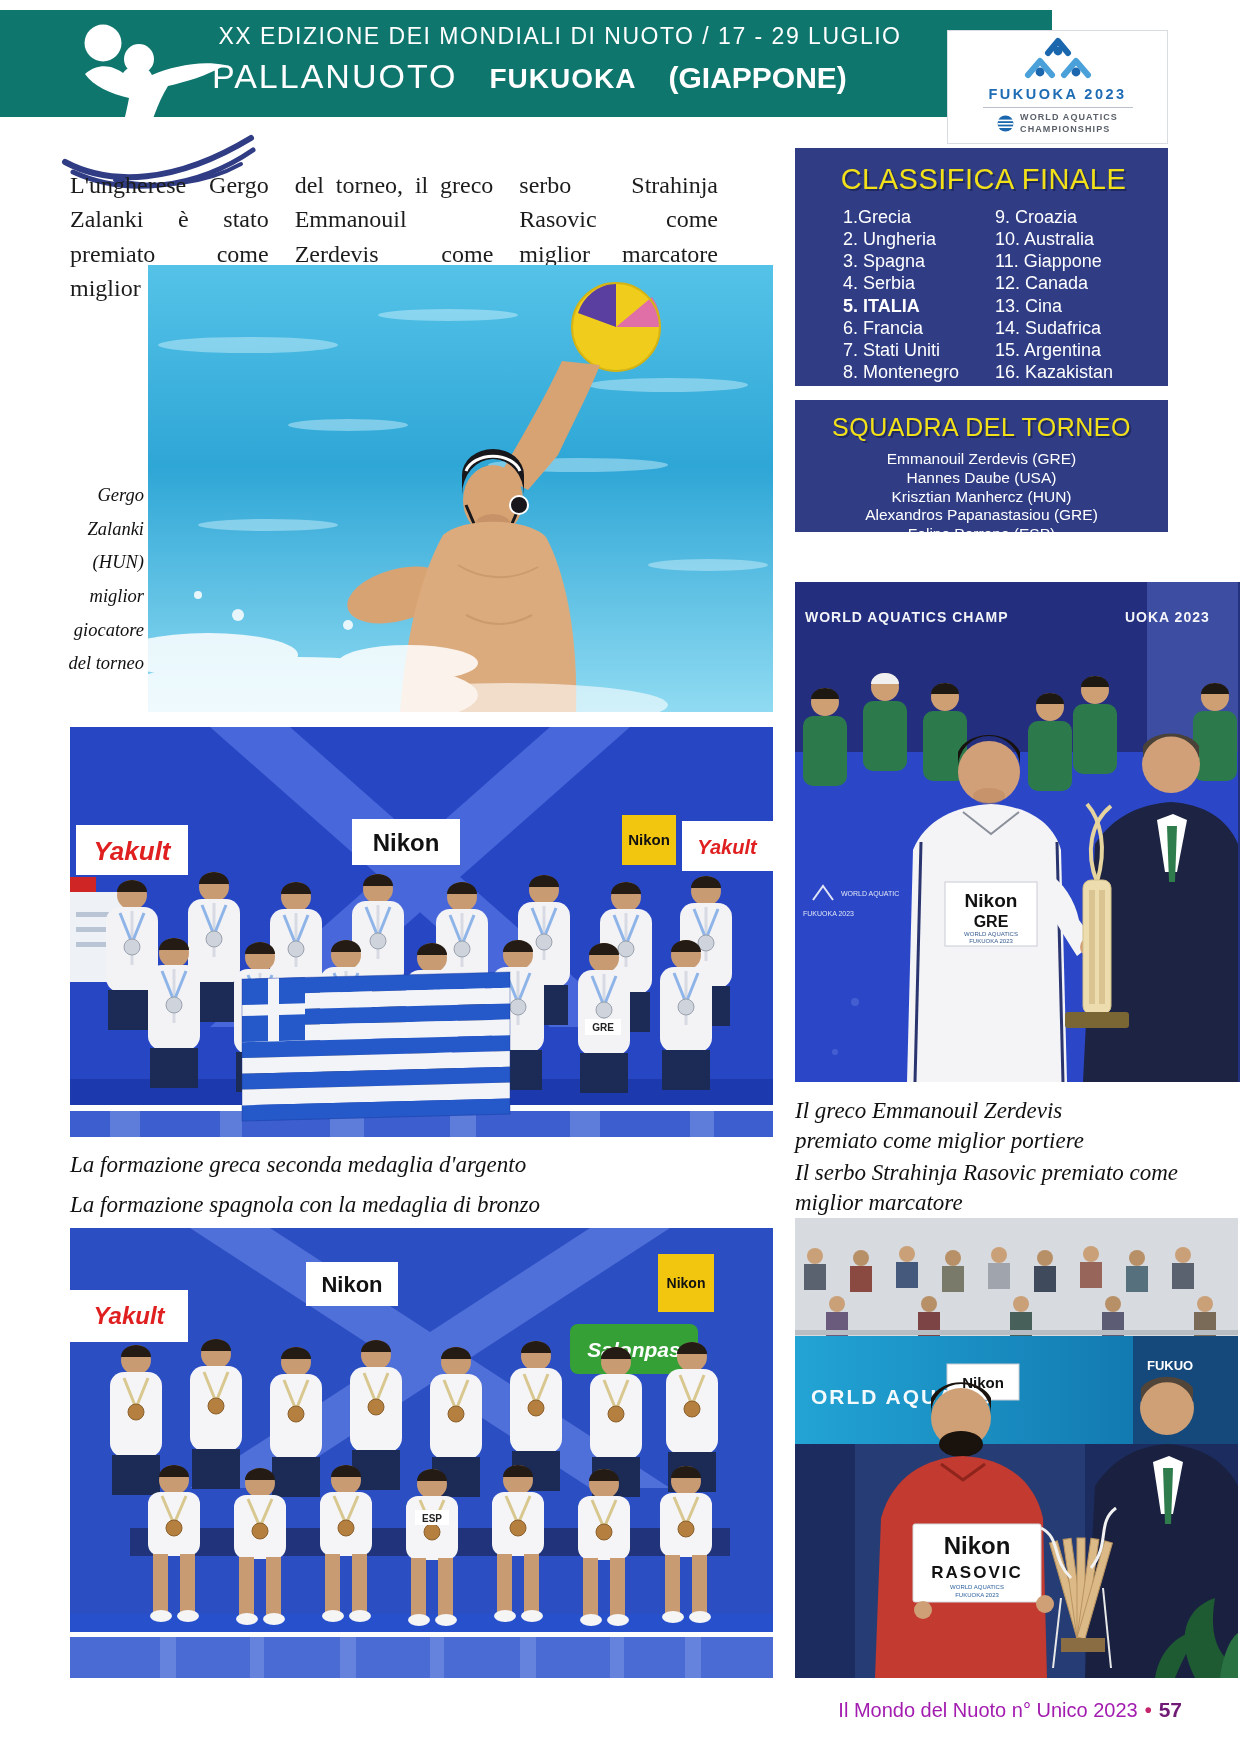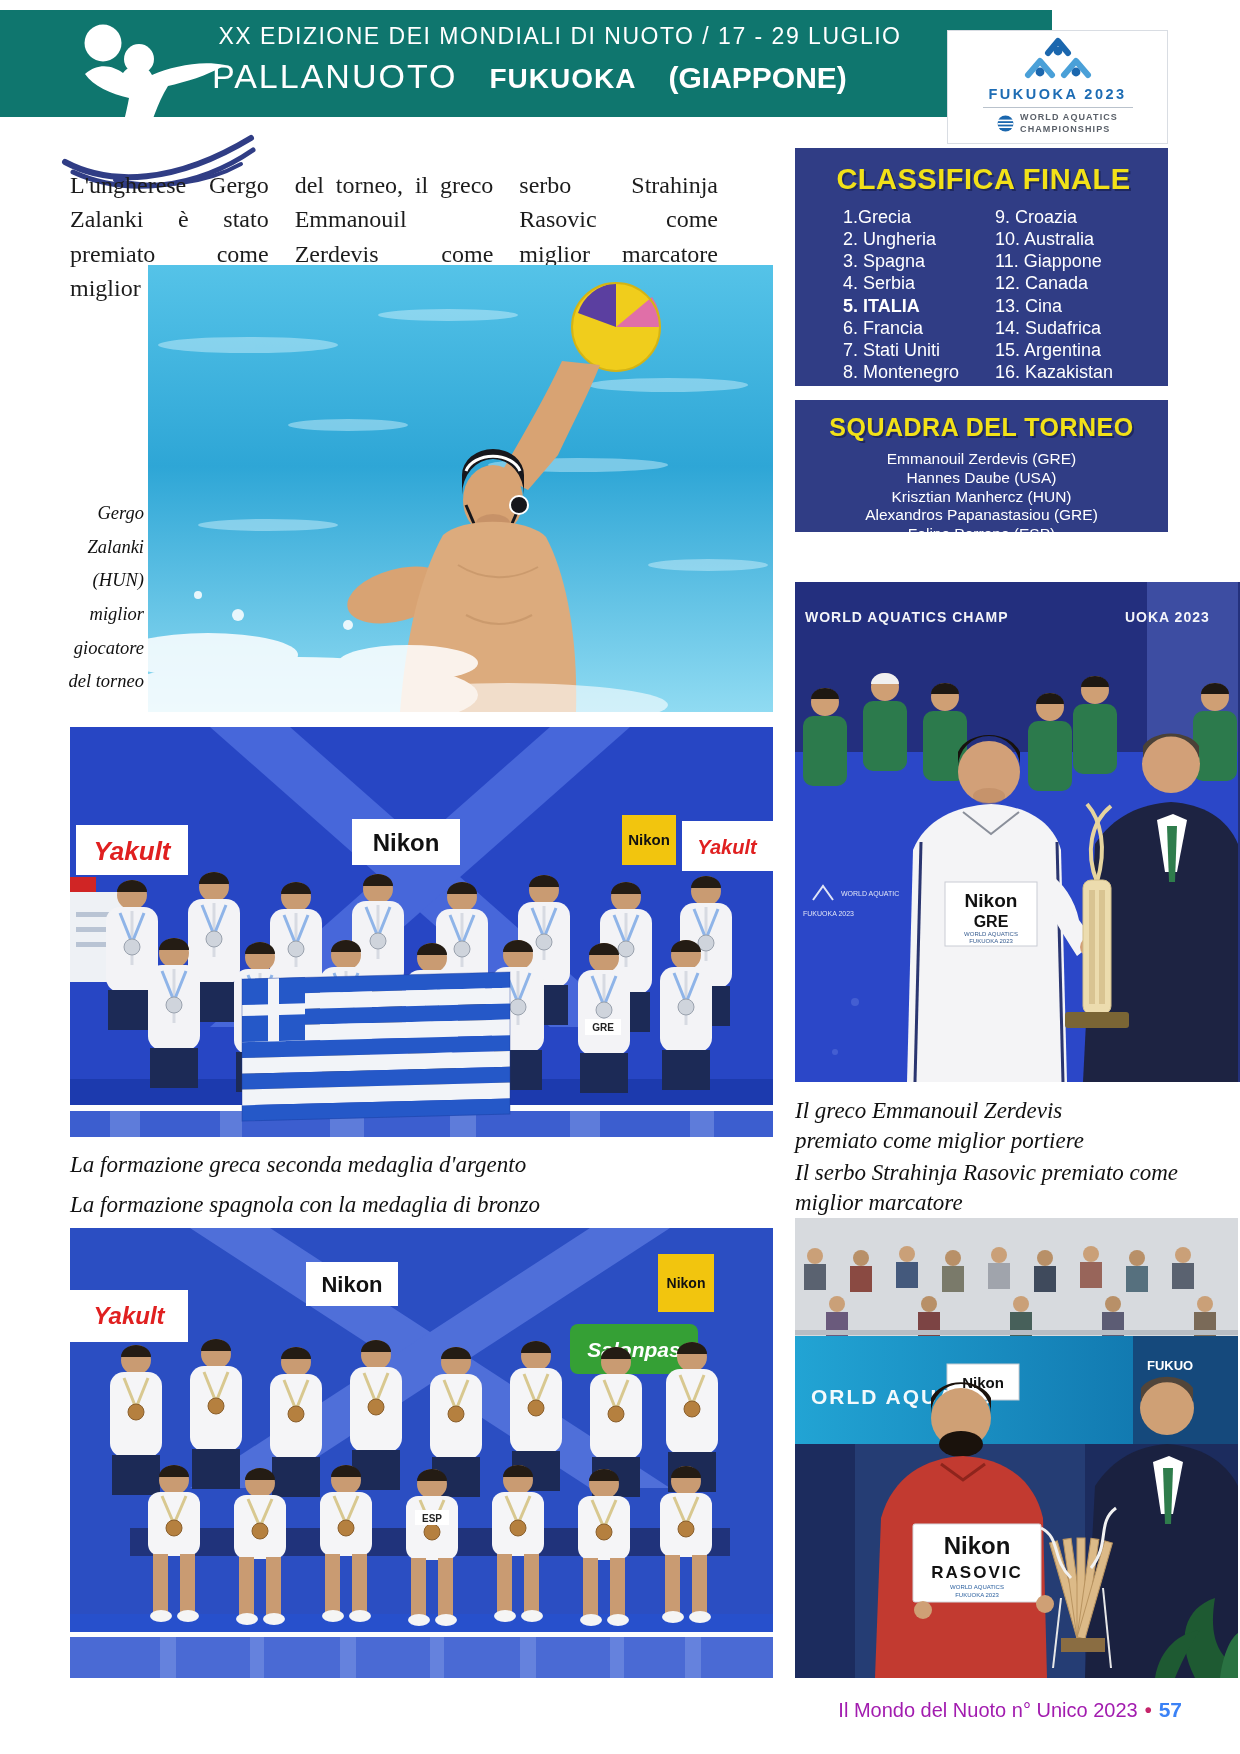--- a/index.html
+++ b/index.html
@@ -24,34 +24,34 @@
   .event-divider{width:150px;height:1px;background:#b9c2cc;margin:5px auto 4px;}
   .org-row{display:flex;align-items:center;justify-content:center;gap:6px;}
   .org-text{text-align:left;color:#5a6069;font-weight:bold;font-size:9px;letter-spacing:1.1px;line-height:1.3;}
 
   
   #intro{left:70px;top:168px;width:648px;column-count:3;column-gap:26px;
       font-family:"Liberation Serif",serif;font-size:24px;line-height:1.43;
       text-align:justify;color:#1c1c1c;hyphens:auto;}
 
   
-  #cap-zalanki{left:50px;top:497px;width:94px;text-align:right;
+  #cap-zalanki{left:50px;top:479px;width:94px;text-align:right;
       font-family:"Liberation Serif",serif;font-style:italic;font-size:18.5px;line-height:1.82;color:#111;}
   .cap-serif{position:absolute;font-family:"Liberation Serif",serif;font-style:italic;
       color:#111;font-size:23px;line-height:1.32;}
   #cap-greca{left:70px;top:1150px;width:600px;}
   #cap-spagnola{left:70px;top:1190px;width:600px;}
   #cap-zerdevis{left:795px;top:1096px;width:345px;}
   #cap-rasovic{left:795px;top:1158px;width:385px;}
 
   
   .bluebox{position:absolute;left:795px;width:373px;background:#303d85;color:#fff;box-sizing:border-box;}
   #box-classifica{top:148px;height:238px;padding:15px 22px 0 48px;}
   #box-squadra{top:400px;height:132px;padding:13px 10px 16px;text-align:center;}
-  .box-title{color:#f2e118;font-weight:bold;text-align:center;
+  .box-title{color:#f2e118;font-weight:normal;text-align:center;
       text-shadow:2px 2px 0 rgba(10,16,48,.45);}
   #box-classifica .box-title{font-size:29px;margin:0 0 10px -22px;letter-spacing:.5px;}
   #box-squadra .box-title{font-size:25px;margin-bottom:8px;letter-spacing:.5px;}
   .cls-grid{display:grid;grid-template-columns:152px 1fr;}
   .cls-item{font-size:18px;line-height:1.23;}
   .bold-row{font-weight:bold;}
   .sq-item{font-size:15.5px;line-height:1.21;}
 
   
   .photo{position:absolute;overflow:hidden;background:#24317c;}
@@ -59,21 +59,21 @@
   #photo-greek{left:70px;top:727px;width:703px;height:410px;}
   #photo-spanish{left:70px;top:1228px;width:703px;height:450px;}
   #photo-zerdevis{left:795px;top:582px;width:529px;height:500px;}
   #photo-rasovic{left:795px;top:1218px;width:443px;height:460px;}
   .photo svg{display:block;}
 
   
   #footer{position:absolute;top:1698px;right:58px;display:flex;align-items:baseline;gap:7px;}
   .footer-title{color:#a21caf;font-size:20px;}
   .footer-dot{color:#c6256b;font-size:20px;font-weight:bold;}
-  .footer-page{color:#3b82f6;font-size:21px;font-weight:bold;}
+  .footer-page{color:#701a75;font-size:21px;font-weight:bold;}
 </style>
 </head>
 <body>
 
 <div class="page">
 
   <header class="abs" id="banner">
     <div id="banner-line1">XX EDIZIONE DEI MONDIALI DI NUOTO / 17 - 29 LUGLIO</div>
     <div id="banner-line2">
       <span class="sport">PALLANUOTO</span>

